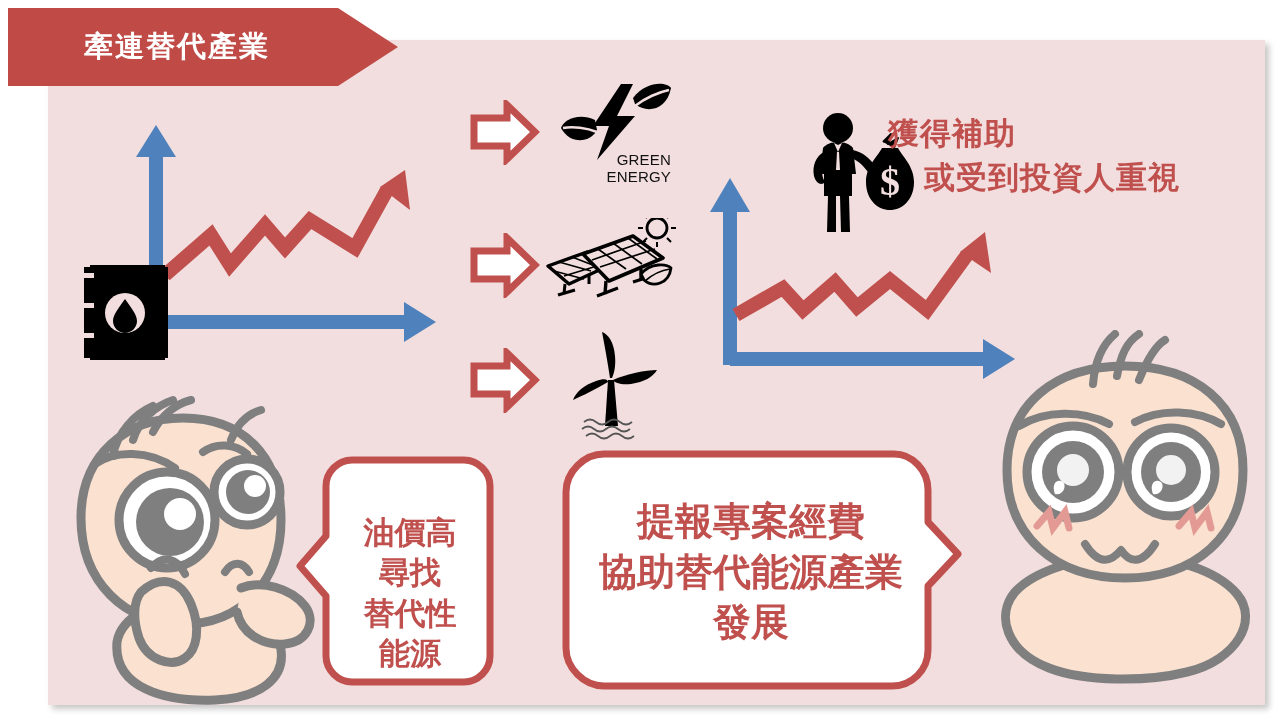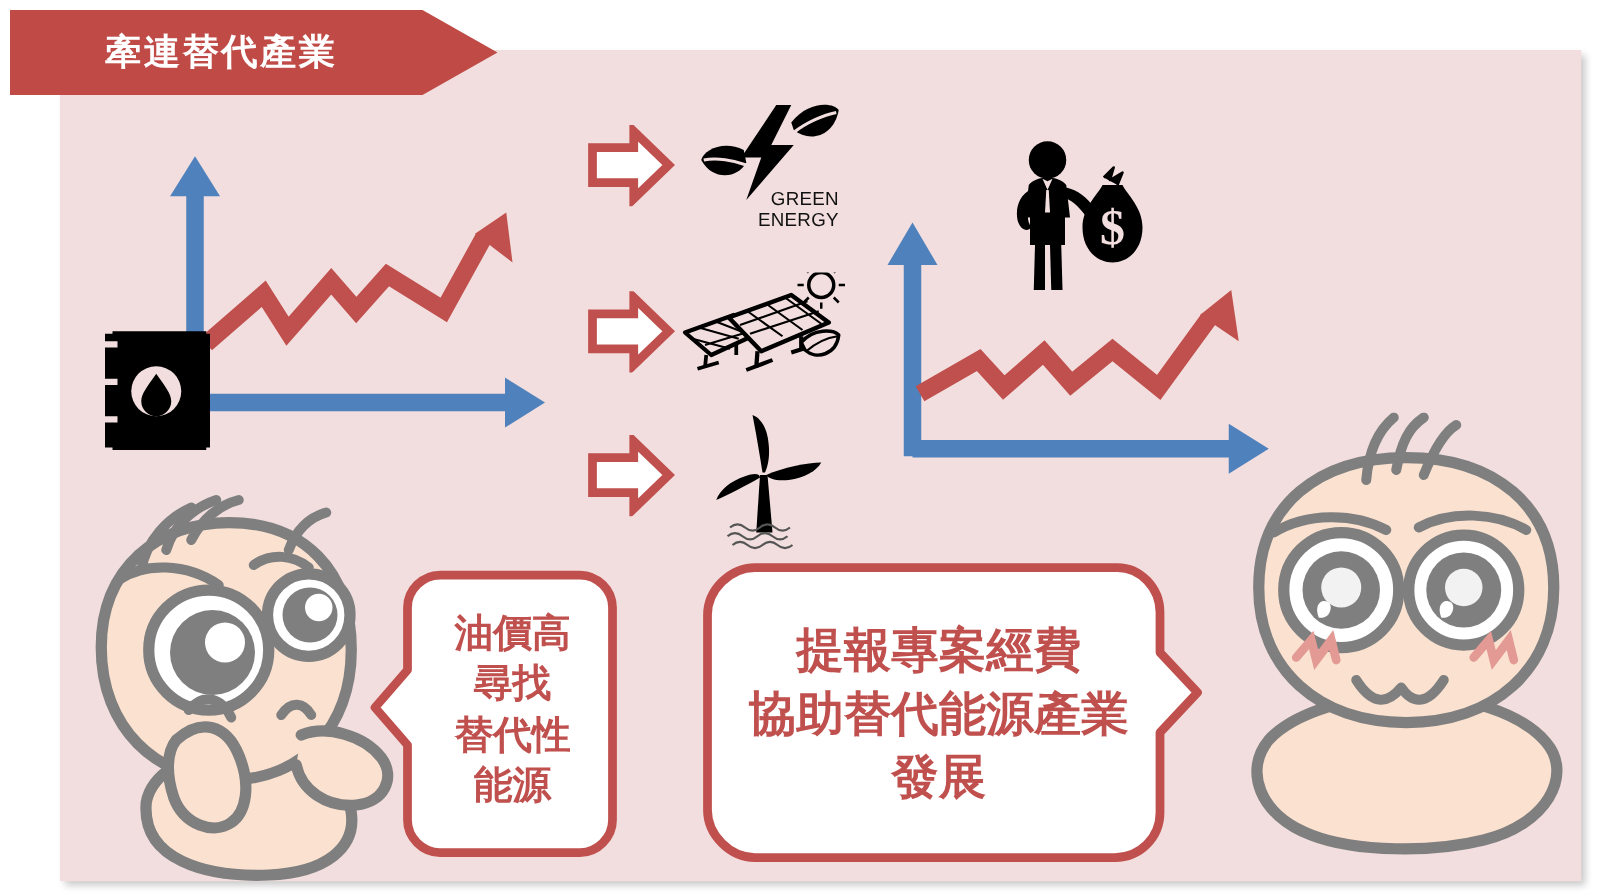--- a/index.html
+++ b/index.html
@@ -25,21 +25,21 @@
     background: #F2DEDE;
     box-shadow: 4px 4px 6px rgba(0,0,0,0.22);
   }
 
   
   #banner {
     position: absolute;
     left: 8px;
     top: 8px;
     width: 390px;
-    height: 68px;
+    height: 78px;
     background: #BF4A46;
     -webkit-clip-path: polygon(0 0, 330px 0, 390px 50%, 330px 100%, 0 100%);
     clip-path: polygon(0 0, 330px 0, 390px 50%, 330px 100%, 0 100%);
     filter: drop-shadow(3px 4px 4px rgba(0,0,0,0.30));
     display: flex;
     align-items: center;
   }
   #banner-label {
     color: #ffffff;
     font-size: 29px;
@@ -72,21 +72,21 @@
     position: absolute;
     color: #C0504D;
     font-weight: bold;
     text-align: center;
     line-height: 1.3;
     white-space: pre;
     pointer-events: none;
   }
   #bubble-left-text {
     left: 330px;
-    top: 487px;
+    top: 513px;
     width: 160px;
     font-size: 31px;
   }
   #bubble-right-text {
     left: 576px;
     top: 496px;
     width: 350px;
     font-size: 38px;
     line-height: 1.33;
   }
@@ -235,20 +235,22 @@
   <path d="M32 84 L41 84 L42 120 L33 120 Z" fill="#000000"></path>
 
   <g>
     <path d="M75 30 L83 22 L80 32 L90 26 L86 36" fill="#000000" stroke="#000000" stroke-width="2" stroke-linejoin="round"></path>
     <path d="M74 36 C 70 44, 58 54, 58 70 C 58 88, 70 98, 82 98 C 94 98, 106 88, 106 70 C 106 54, 94 44, 90 36 Z" fill="#000000"></path>
     <text x="82" y="83" font-family="'Liberation Serif', serif" font-size="40" font-weight="bold" fill="#F2DEDE" text-anchor="middle">$</text>
   </g>
 </svg>
 
 <div id="subsidy-text">
+  <span class="ln1">獲得補助</span>
+  <span class="ln2">或受到投資人重視</span>
 </div>
 
 <svg class="layer" style="left:55px; top:392px;" width="285" height="313" viewBox="0 0 285 313">
   <g stroke="#7F7F7F" stroke-width="9" fill="#FBE2D0" stroke-linecap="round" stroke-linejoin="round">
 
     <path d="M62 250 C 66 226, 100 206, 140 206 C 188 206, 222 228, 226 258
              C 230 286, 206 306, 160 308 C 110 310, 58 296, 62 250 Z"></path>
 
     <path d="M26 126 C 26 62, 72 26, 128 26 C 188 26, 226 64, 226 128
              C 226 190, 186 232, 128 232 C 70 232, 26 190, 26 126 Z"></path>

